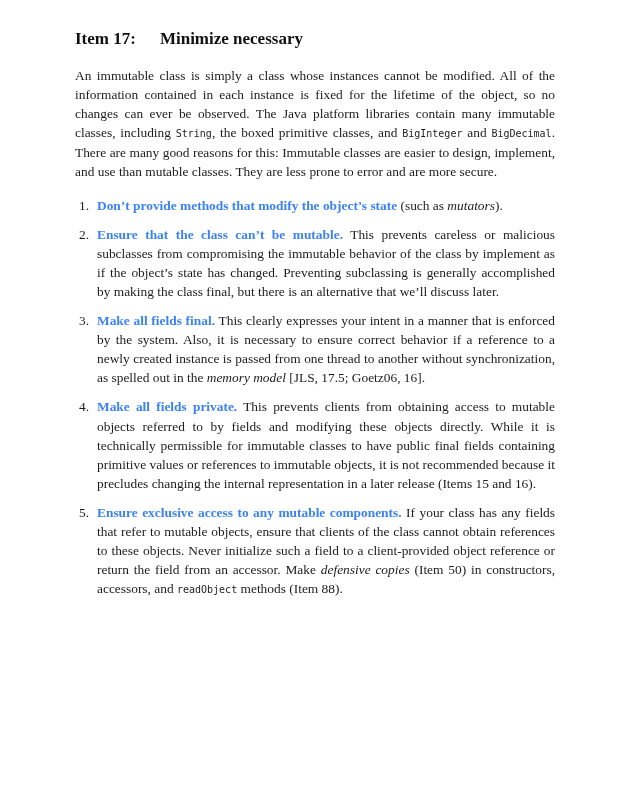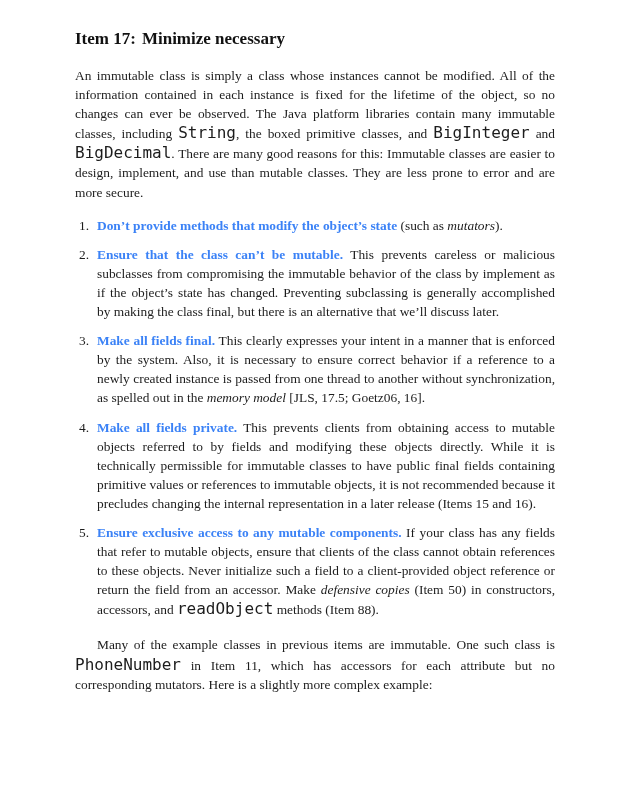--- a/index.html
+++ b/index.html
@@ -3,24 +3,24 @@
 <meta charset="utf-8">
 <style>
   html, body { margin: 0; padding: 0; background: #ffffff; }
   body { width: 643px; height: 800px; overflow: hidden; position: relative; }
   .page {
     position: absolute; left: 75px; top: 28px; width: 480px;
     font-family: "Liberation Serif", serif; font-size: 13.4px; line-height: 19.1px;
     color: #1c1c1c; text-align: justify;
   }
   .title { font-weight: bold; font-size: 17px; line-height: 22px; margin: 0 0 16px 0; color: #111; text-align: left; }
-  .title .num { margin-right: 6px; }
+  .title .num { margin-right: 24px; }
   p { margin: 0; }
   .indent { text-indent: 22px; }
-  code { font-family: "DejaVu Sans Mono", monospace; font-size: 16px; }
+  code { font-family: "DejaVu Sans Mono", monospace; font-size: 10px; }
   ol { list-style: none; margin: 14px 0 0 0; padding: 0; }
   ol li { position: relative; padding-left: 22px; margin-bottom: 10px; }
   ol li .marker { position: absolute; left: 4px; top: 0; }
   b { font-weight: bold; color: #3b82f6; }
   i { }
   .closing { margin-top: 16px; }
 </style>
 </head>
 <body>
 
@@ -42,14 +42,13 @@
       <span class="marker">3.</span><b>Make all fields final.</b><span> This clearly expresses your intent in a manner that is enforced by the system. Also, it is necessary to ensure correct behavior if a reference to a newly created instance is passed from one thread to another without synchronization, as spelled out in the </span><i>memory model</i><span> [JLS, 17.5; Goetz06, 16].</span>
     </li>
     <li>
       <span class="marker">4.</span><b>Make all fields private.</b><span> This prevents clients from obtaining access to mutable objects referred to by fields and modifying these objects directly. While it is technically permissible for immutable classes to have public final fields containing primitive values or references to immutable objects, it is not recommended because it precludes changing the internal representation in a later release (Items 15 and 16).</span>
     </li>
     <li>
       <span class="marker">5.</span><b>Ensure exclusive access to any mutable components.</b><span> If your class has any fields that refer to mutable objects, ensure that clients of the class cannot obtain references to these objects. Never initialize such a field to a client-provided object reference or return the field from an accessor. Make </span><i>defensive copies</i><span> (Item 50) in constructors, accessors, and </span><code>readObject</code><span> methods (Item 88).</span>
     </li>
   </ol>
 
-  <p class="indent closing"><span>Many of the example classes in previous items are immutable. One such class is </span><code>PhoneNumber</code><span> in Item 11, which has accessors for each attribute but no corresponding mutators. Here is a slightly more complex example:</span></p>
 </div>
 
 </body></html>

